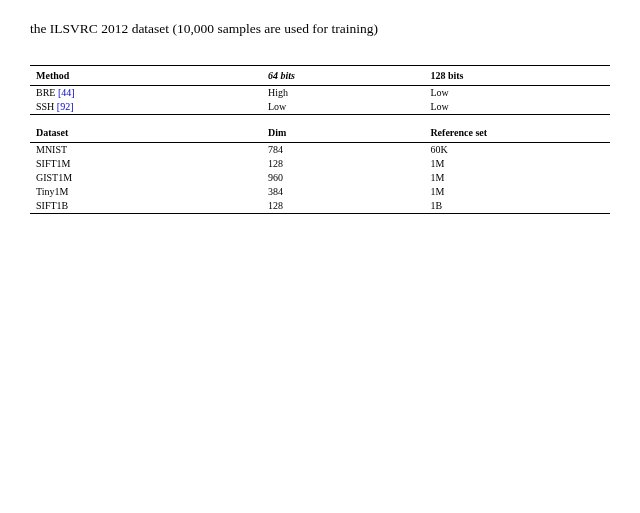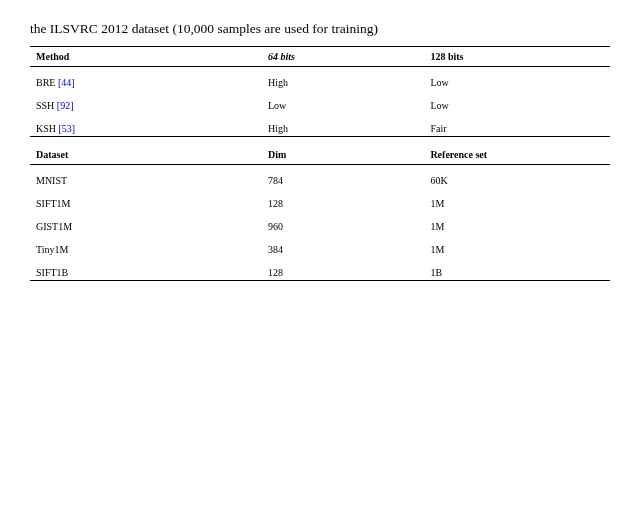--- a/index.html
+++ b/index.html
@@ -14,21 +14,21 @@
       font-size: 14px;
       color: #000000;
       padding: 20px 30px;
       width: 640px;
       min-height: 513px;
     }
 
     .caption {
       font-size: 13.5px;
       color: #000;
-      margin-bottom: 7px;
+      margin-bottom: 26px;
       line-height: 1.4;
     }
 
     table {
       width: 100%;
       border-collapse: collapse;
       margin-top: 0;
     }
 
     th, td {
@@ -53,21 +53,21 @@
       border-bottom: 1px solid #000;
       padding-top: 12px;
       padding-bottom: 4px;
     }
 
     .last-row td {
       border-bottom: 1.5px solid #000;
     }
 
     .data-row td {
-      padding-top: 10px;
+      padding-top: 1px;
       padding-bottom: 2px;
     }
 
     a, .link {
       color: #0000cc;
       text-decoration: none;
     }
 
     .col-method { width: 40%; }
     .col-64 { width: 28%; font-style: italic; }
@@ -92,25 +92,20 @@
     <tr class="data-row">
       <td>BRE <a class="link">[44]</a></td>
       <td>High</td>
       <td>Low</td>
     </tr>
     <tr class="data-row">
       <td>SSH <a class="link">[92]</a></td>
       <td>Low</td>
       <td>Low</td>
     </tr>
-    <tr class="data-row">
-      <td>KSH <a class="link">[53]</a></td>
-      <td>High</td>
-      <td>Fair</td>
-    </tr>
 
     <tr class="section-header">
       <td>Dataset</td>
       <td>Dim</td>
       <td>Reference set</td>
     </tr>
 
     <tr class="data-row">
       <td>MNIST</td>
       <td>784</td>

